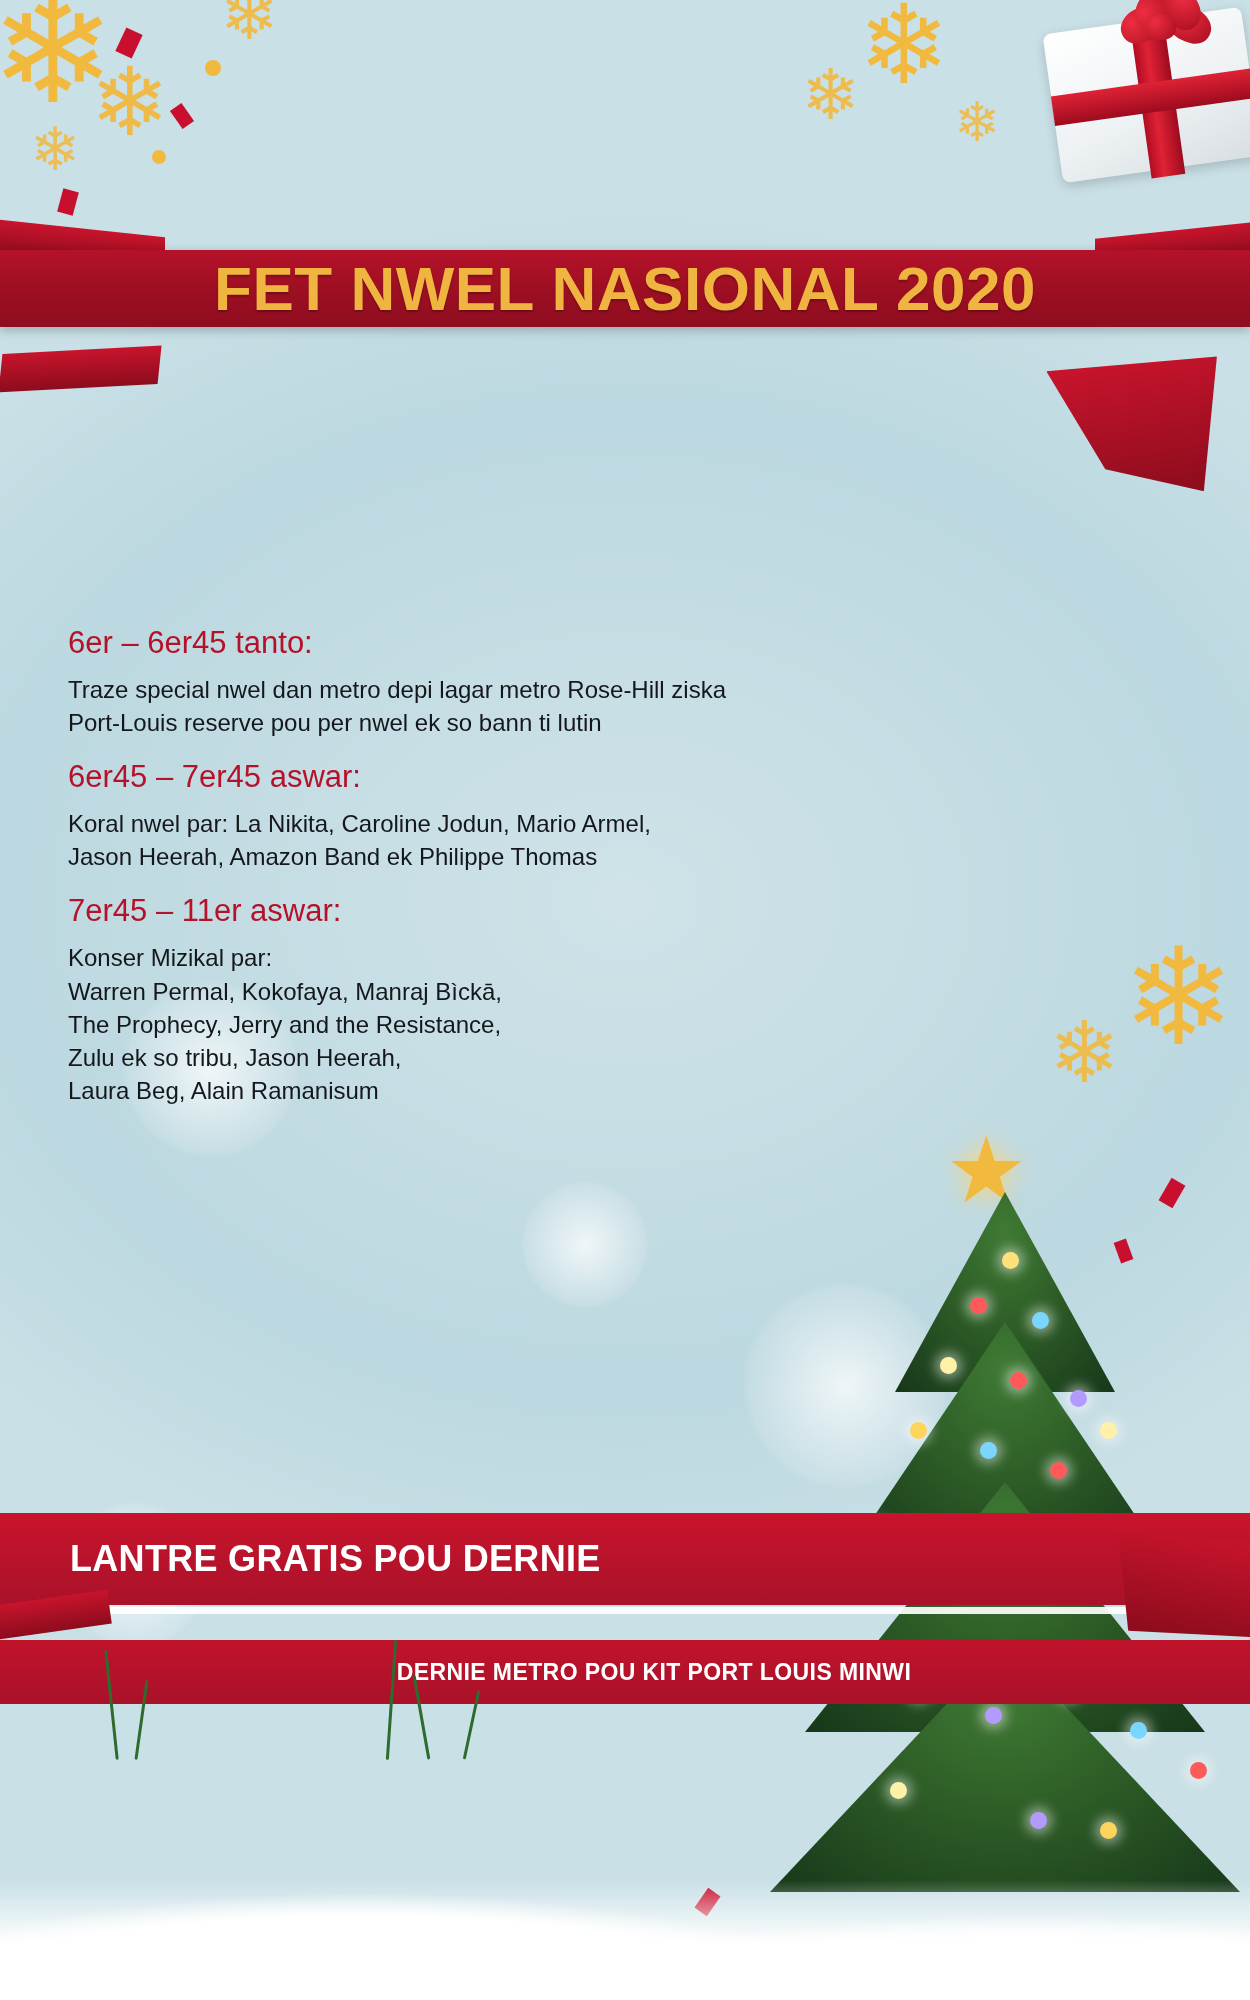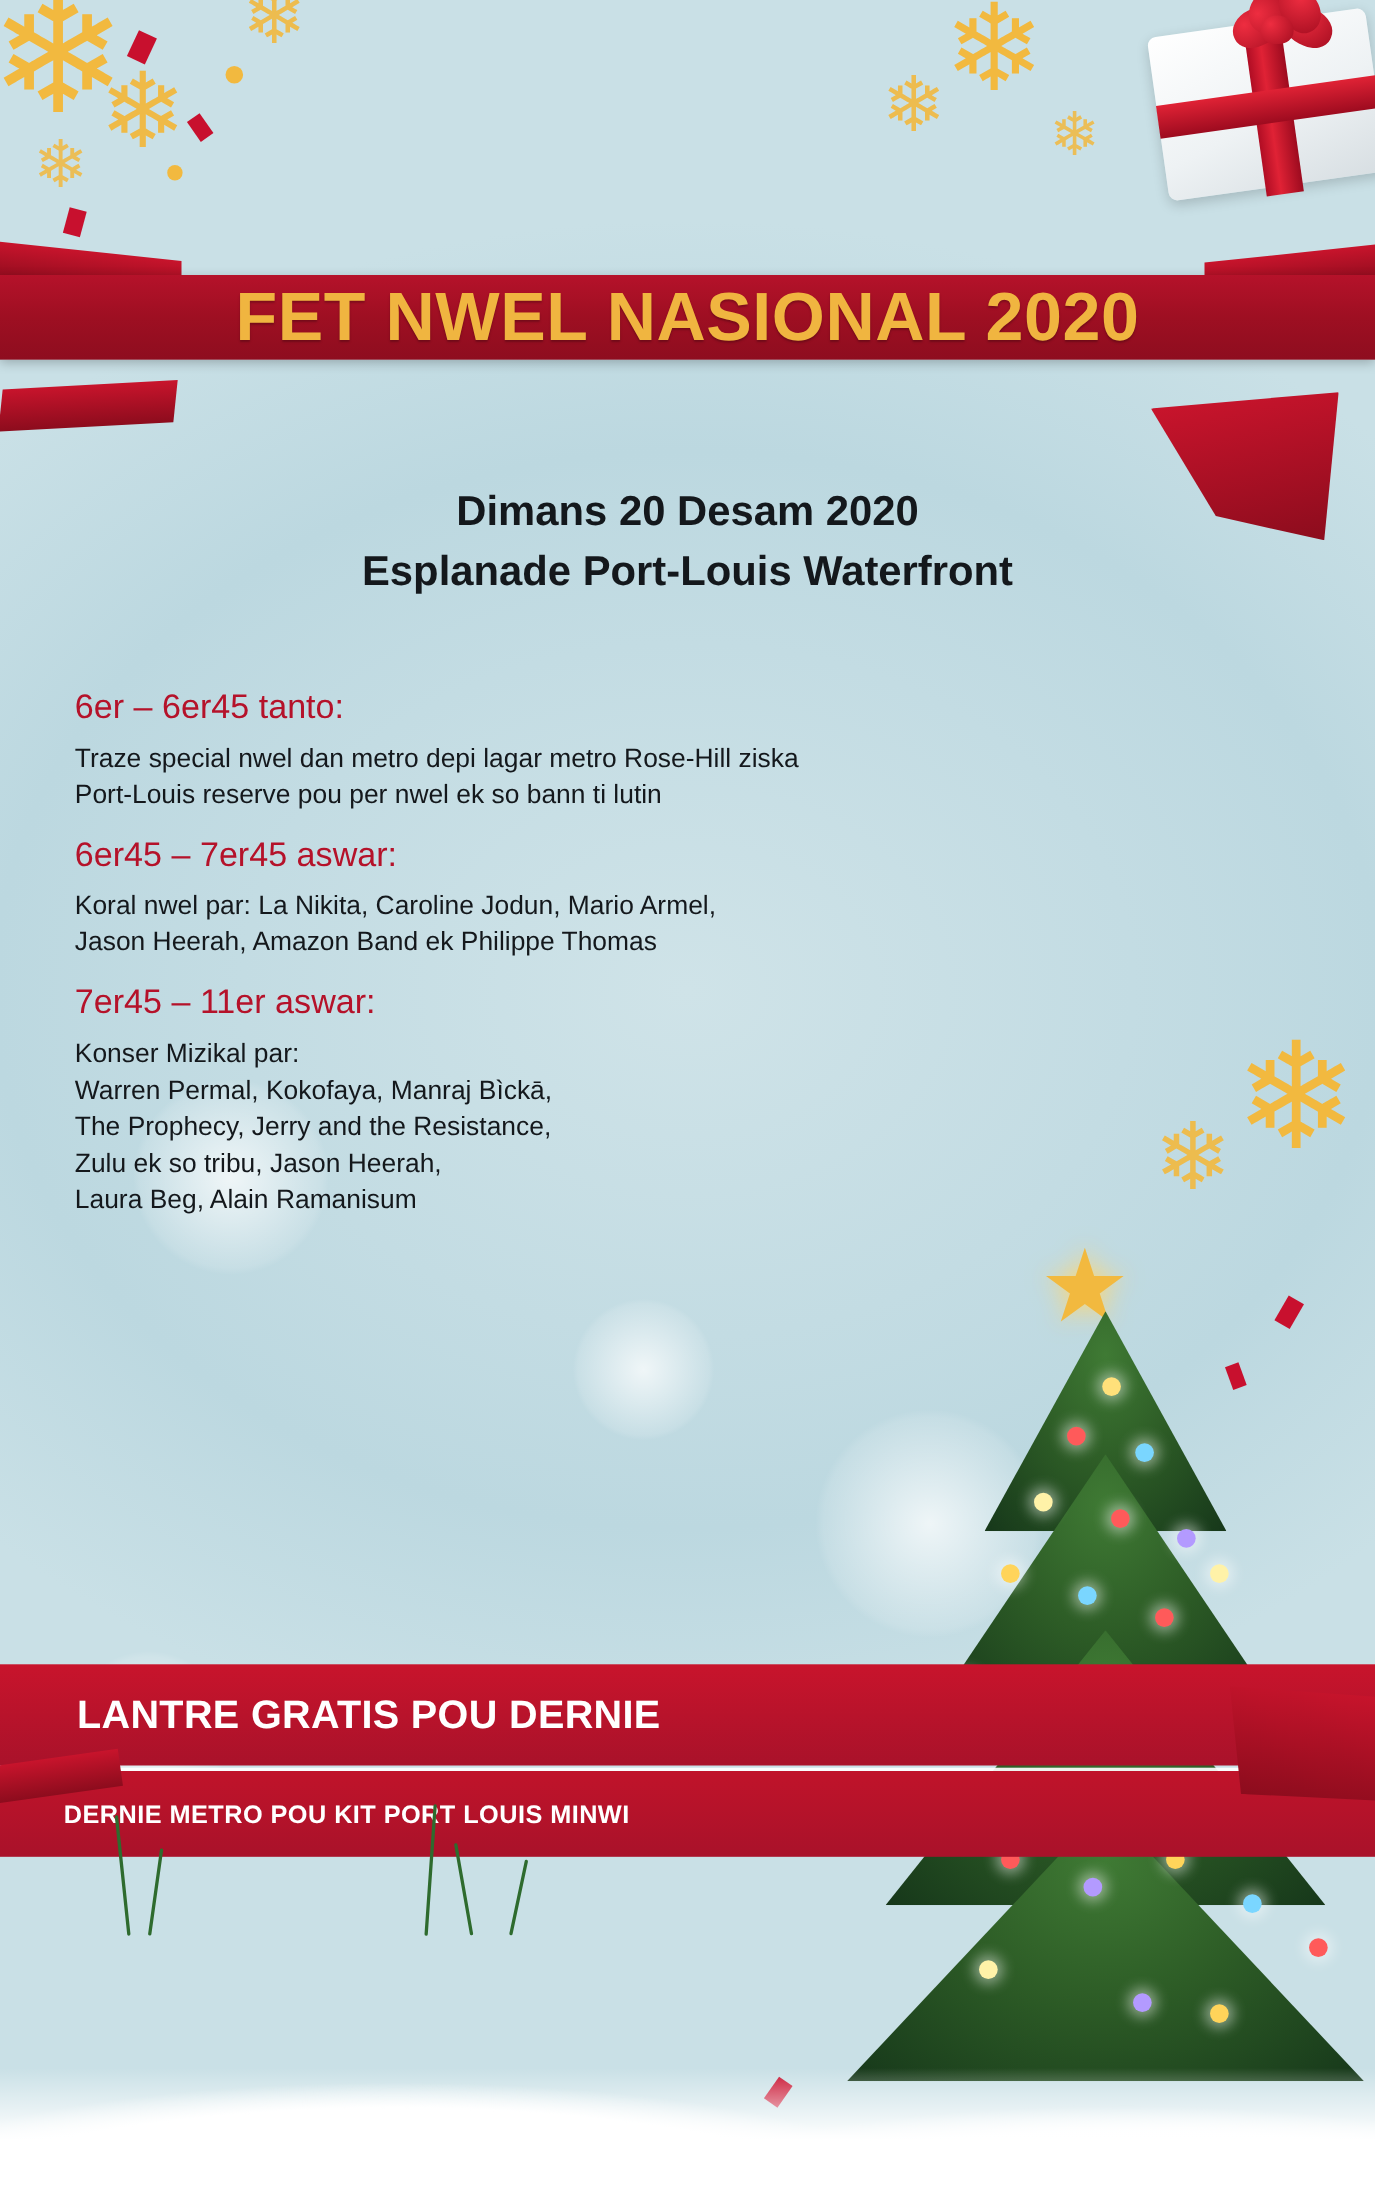--- a/index.html
+++ b/index.html
@@ -235,26 +235,27 @@
   .footer-band .txt {
     font-size: 36px;
     font-weight: bold;
     color: #ffffff;
     margin-left: 70px;
     letter-spacing: 0.3px;
   }
   .footer-band2 {
     position: absolute;
     left: 0;
-    bottom: 312px;
-    width: 100%;
-    height: 78px;
+    bottom: 296px;
+    width: 100%;
+    height: 64px;
     background: linear-gradient(180deg,#c0132a 0%, #a9122a 100%);
     display: flex;
     align-items: center;
+    justify-content: center;
   }
   .footer-band2 .txt {
     font-size: 23px;
     font-weight: bold;
     color: #ffffff;
     margin-left: 58px;
     letter-spacing: 0.4px;
   }
   .band-sep {
     position: absolute;
@@ -331,24 +332,20 @@
 
   <div class="ribbon-tail" style="left:-10px;top:228px;width:175px;height:36px;transform:skewY(6deg);"></div>
   <div class="ribbon-tail" style="left:0px;top:350px;width:160px;height:38px;transform:skewY(-9deg) rotate(6deg);"></div>
   <div class="ribbon-tail" style="right:-10px;top:230px;width:165px;height:34px;transform:skewY(-6deg);"></div>
   <div class="ribbon-tail" style="right:20px;top:352px;width:170px;height:150px;transform:rotate(-12deg);clip-path:polygon(0 0,100% 14%,76% 100%,22% 72%);"></div>
 
   <div class="banner">
     <h1>FET NWEL NASIONAL 2020</h1>
   </div>
 
-  <div class="when">
-    <div>Dimans 20 Desam 2020</div>
-    <div>Esplanade Port-Louis Waterfront</div>
-  </div>
 
   <div class="schedule">
 
     <div class="slot">
       <p class="slot-time">6er – 6er45 tanto:</p>
       <p class="slot-body">Traze special nwel dan metro depi lagar metro Rose-Hill ziska
 Port-Louis reserve pou per nwel ek so bann ti lutin</p>
     </div>
 
     <div class="slot">

